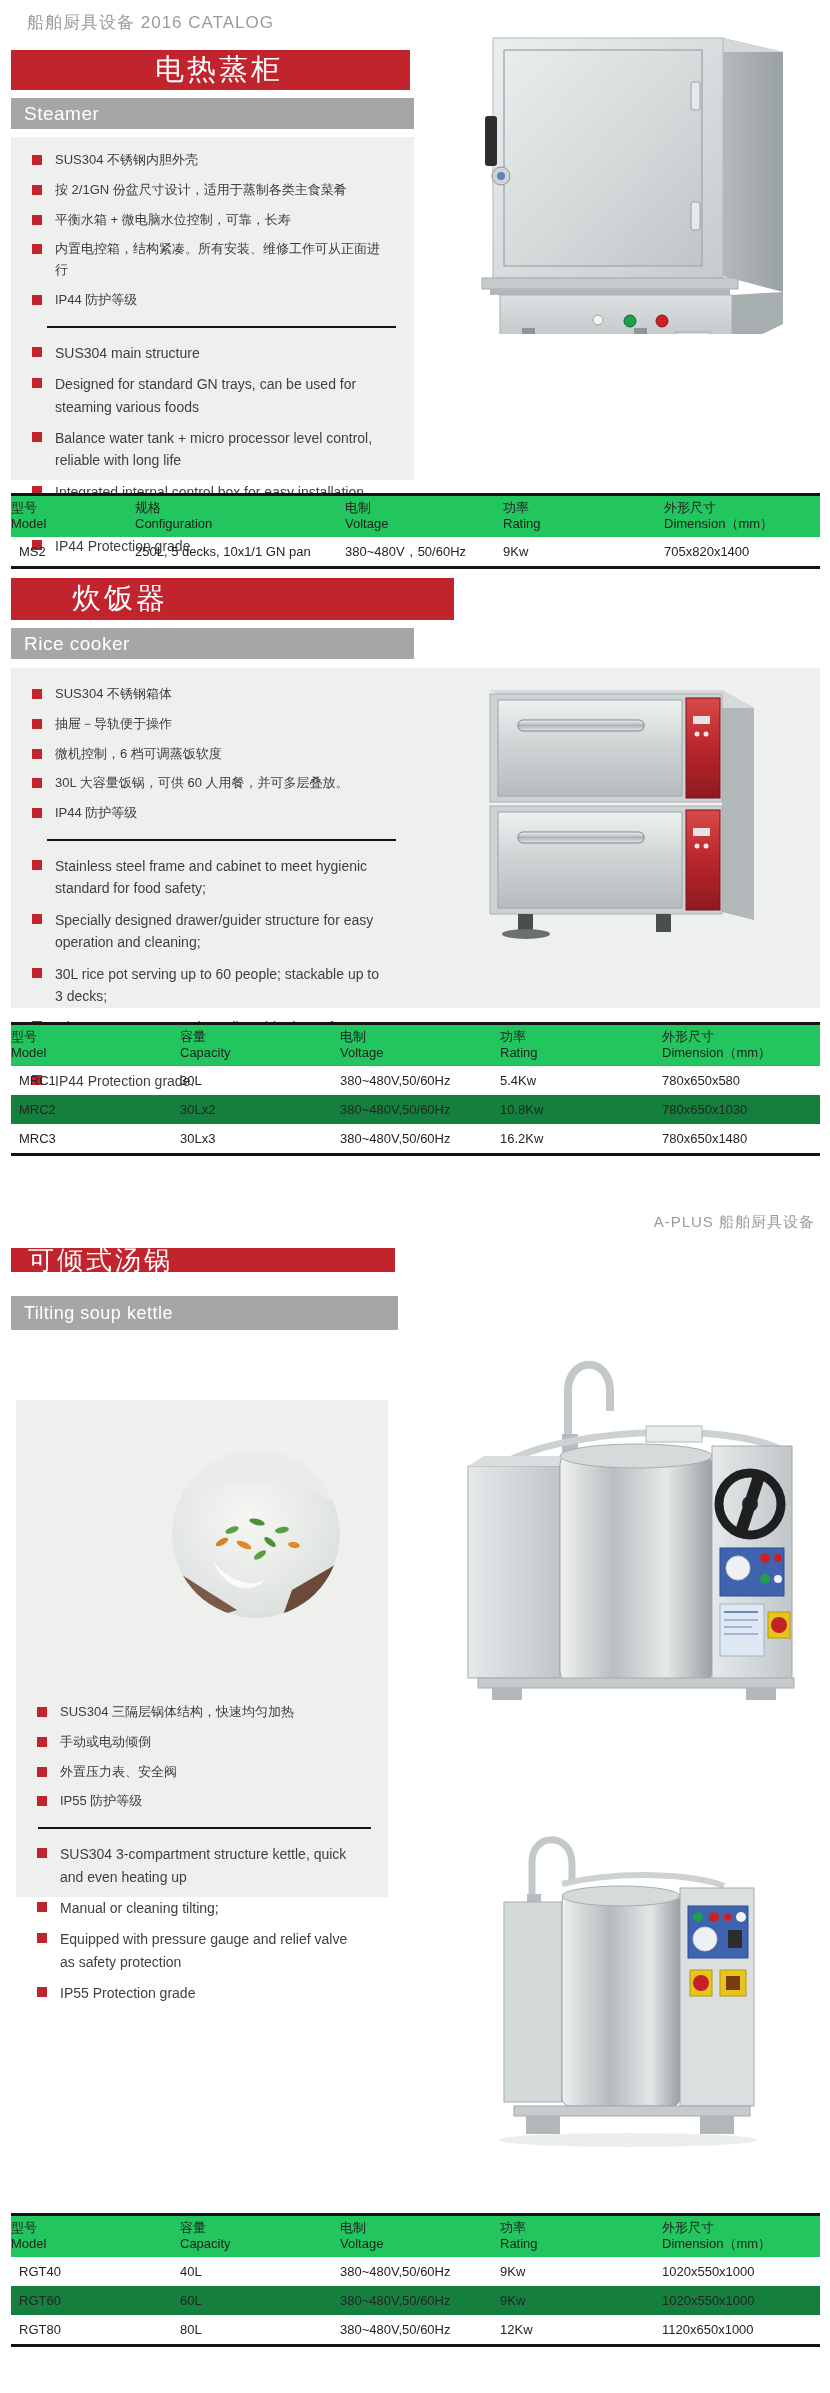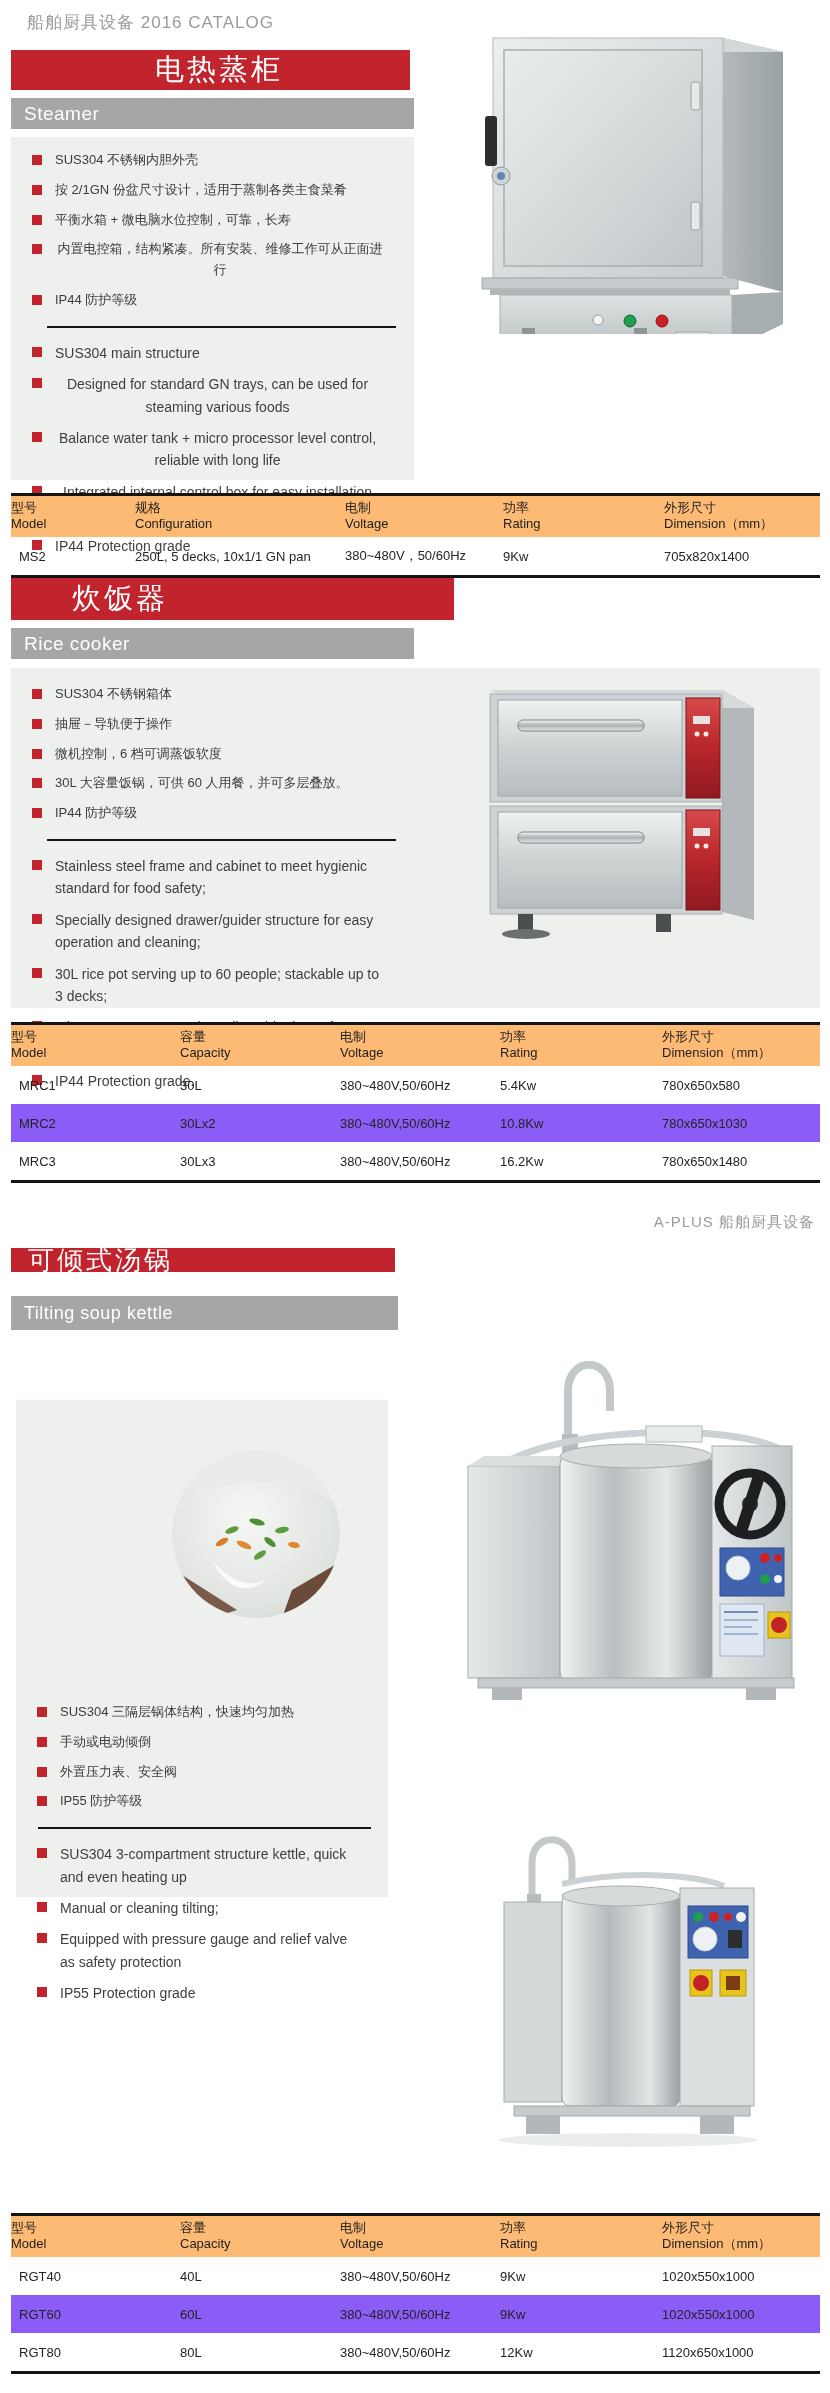--- a/index.html
+++ b/index.html
@@ -17,48 +17,48 @@
   .feat{list-style:none;margin:0;padding:0;}
   .feat li{display:flex;margin-bottom:9px;}
   .sq{flex:0 0 10px;width:10px;height:10px;background:#c2242e;margin-top:5px;margin-right:13px;}
   .feat .txt{font-size:13px;line-height:1.6;color:#3c3c3c;}
   .feat.en .txt{font-size:14px;color:#3f3f3f;}
   .divider{border:none;border-top:2px solid #141414;margin:15px 0 14px 0;}
 
   .spec{position:absolute;border-top:3px solid #141414;border-bottom:3px solid #141414;}
   .spec table{border-collapse:collapse;table-layout:fixed;width:100%;}
   .spec th,.spec td{text-align:left;font-weight:normal;vertical-align:middle;padding:0;}
-  .spec .th-row{background:#fdba74;}
+  .spec .th-row{background:#22c55e;}
   .spec .th-row th{padding:4px 0 5px 0;}
   .spec .cn{display:block;font-size:13px;color:#1f1f1f;line-height:16px;}
   .spec .en{display:block;font-size:13px;color:#1f1f1f;line-height:16px;}
-  .spec td{font-size:13px;color:#242424;height:38px;}
+  .spec td{font-size:13px;color:#242424;height:29px;}
   .spec .pad{padding-left:8px;}
-  .spec tr.alt{background:#8b5cf6;padding-left:28px;}
+  .spec tr.alt{background:#15803d;padding-left:28px;}
 
   .brand-note{position:absolute;top:1213px;right:15px;font-size:15px;letter-spacing:1px;color:#9b9b9b;}
 
   .photo{position:absolute;}
   .circle-photo{position:absolute;left:172px;top:1450px;width:168px;height:168px;border-radius:50%;overflow:hidden;}
 </style>
 </head>
 <body>
 
 <div id="page">
 
   <div class="hdr">船舶厨具设备 2016 CATALOG</div>
 
   <div class="redbar" style="left:11px;top:50px;width:399px;height:40px;justify-content:center;">
     <span class="t" style="font-size:29px;">电热蒸柜</span>
   </div>
   <div class="graybar" style="left:11px;top:98px;width:403px;height:31px;">
     <span class="t" style="font-size:19px;">Steamer</span>
   </div>
 
-  <div class="panel" style="left:11px;top:137px;width:403px;height:343px;padding:13px 18px 0 21px;box-sizing:border-box;text-align:center;">
+  <div class="panel" style="left:11px;top:137px;width:403px;height:343px;padding:13px 18px 0 21px;box-sizing:border-box;">
     <ul class="feat cn">
       <li>
           <span class="sq"></span>
           <span class="txt">SUS304 不锈钢内胆外壳</span>
         </li>
       <li>
           <span class="sq"></span>
           <span class="txt">按 2/1GN 份盆尺寸设计，适用于蒸制各类主食菜肴</span>
         </li>
       <li>

